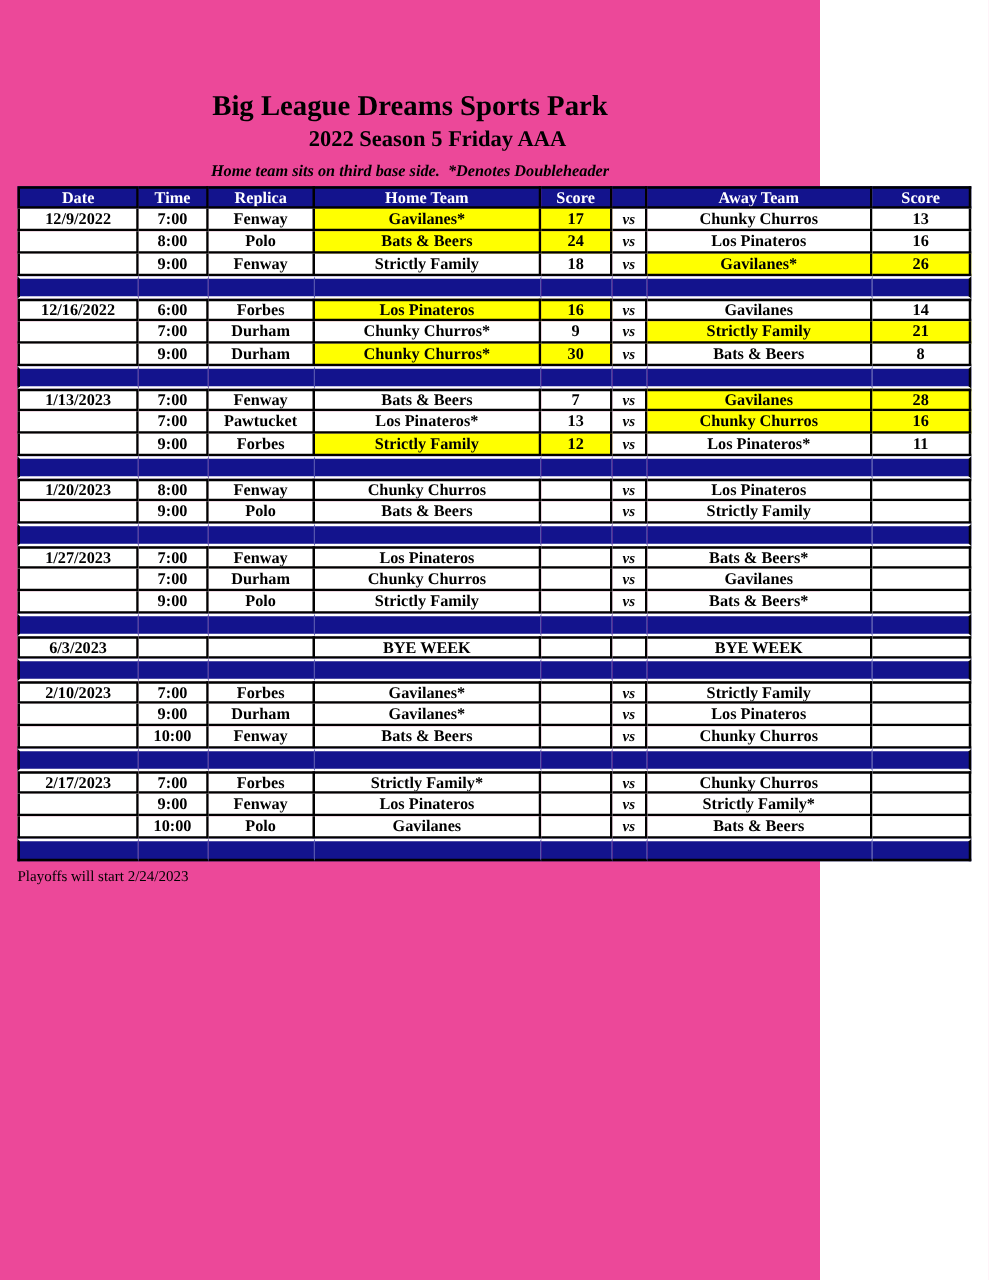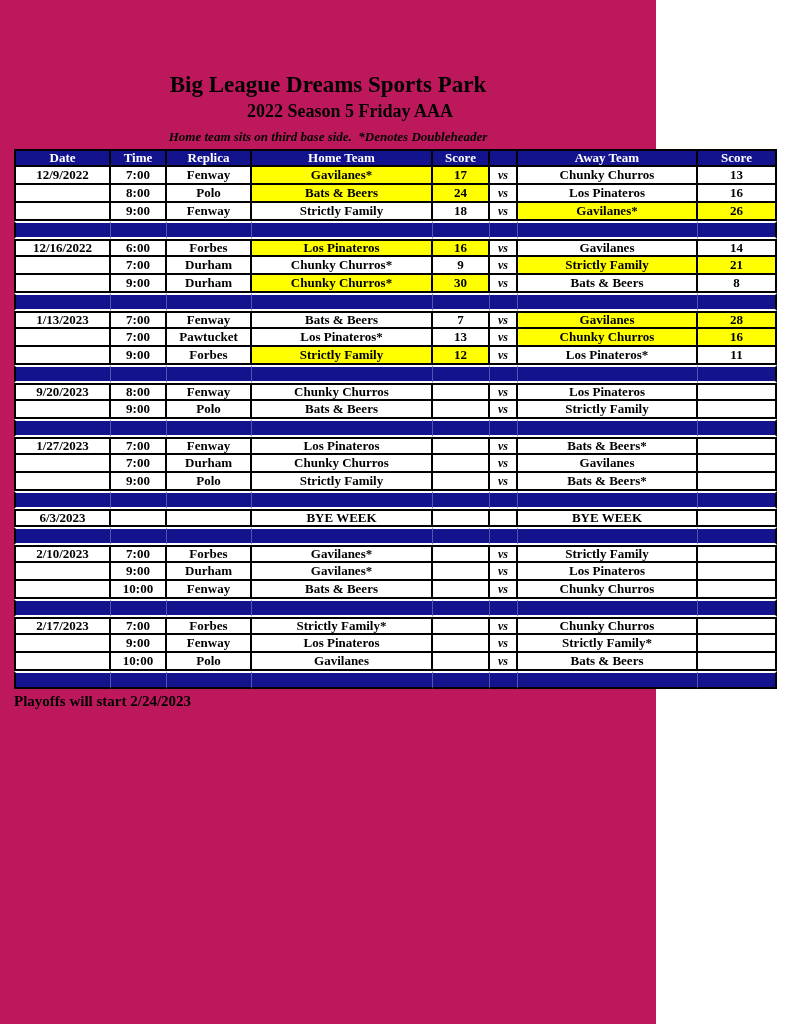--- a/index.html
+++ b/index.html
@@ -8,21 +8,21 @@
     background: #ffffff;
     width: 791px;
     height: 1024px;
     overflow: hidden;
     font-family: "Liberation Serif", "DejaVu Serif", serif;
     color: var(--cell-text, #000000);
   }
   .page {
     width: 656px;
     height: 1024px;
-    background: #be185d;
+    background: #ec4899;
   }
   .title {
     padding-top: 72px;
     text-align: center;
     font-size: 23px;
     font-weight: bold;
     line-height: 26px;
   }
   .subtitle {
     margin-top: 3px;
@@ -86,22 +86,22 @@
     background: var(--navy, #13138D);
     border-top: 2px solid #ffffff;
     border-bottom: 2px solid #ffffff;
     border-right: 1px solid rgba(255,255,255,0.28);
   }
   tr.sep td:first-child { border-left: 2px solid #000; }
   tr.sep td:last-child { border-right: 2px solid #000; }
   tr.sep.last td { border-bottom: 2px solid #000; }
   .footer {
     margin: 4px 0 0 14px;
-    font-size: 15px;
-    font-weight: bold;
+    font-size: 12px;
+    font-weight: normal;
     line-height: 16px;
   }
 </style>
 </head>
 <body>
 
 <div class="page">
   <div class="title">Big League Dreams Sports Park</div>
   <div class="subtitle">2022 Season 5 Friday AAA</div>
   <div class="note">Home team sits on third base side.  *Denotes Doubleheader</div>
@@ -244,21 +244,21 @@
           <td></td>
           <td></td>
           <td></td>
           <td></td>
           <td></td>
           <td></td>
           <td></td>
           <td></td>
         </tr>
         <tr class="game group-start">
-          <td>9/20/2023</td>
+          <td>1/20/2023</td>
           <td>8:00</td>
           <td>Fenway</td>
           <td>Chunky Churros</td>
           <td></td>
           <td class="vs">vs</td>
           <td>Los Pinateros</td>
           <td></td>
         </tr>
         <tr class="game">
           <td></td>

